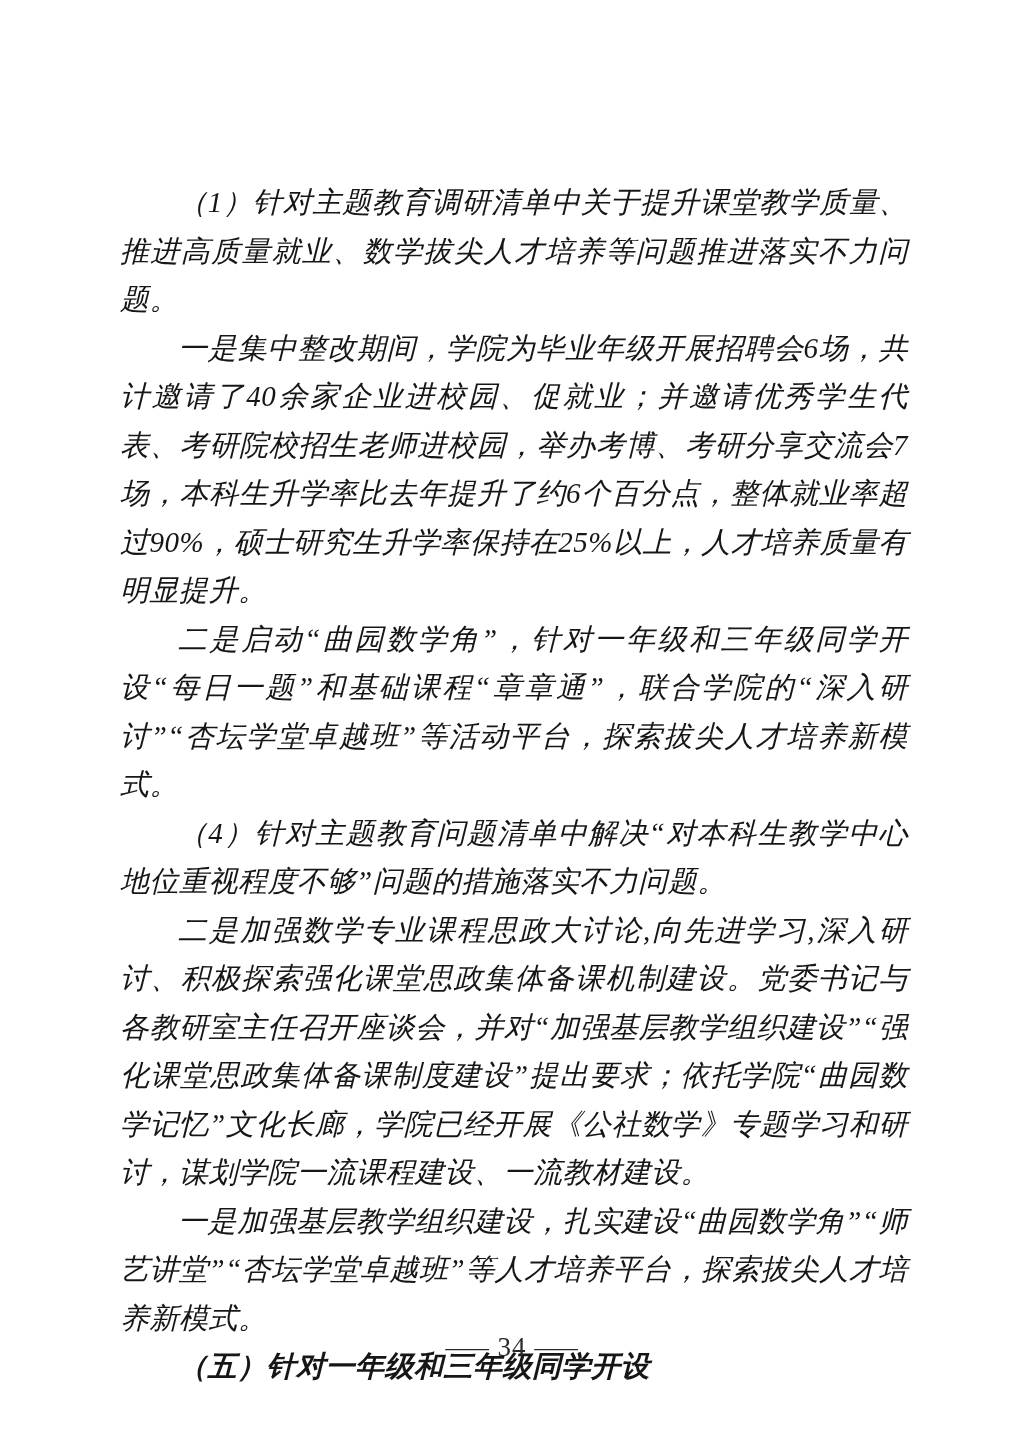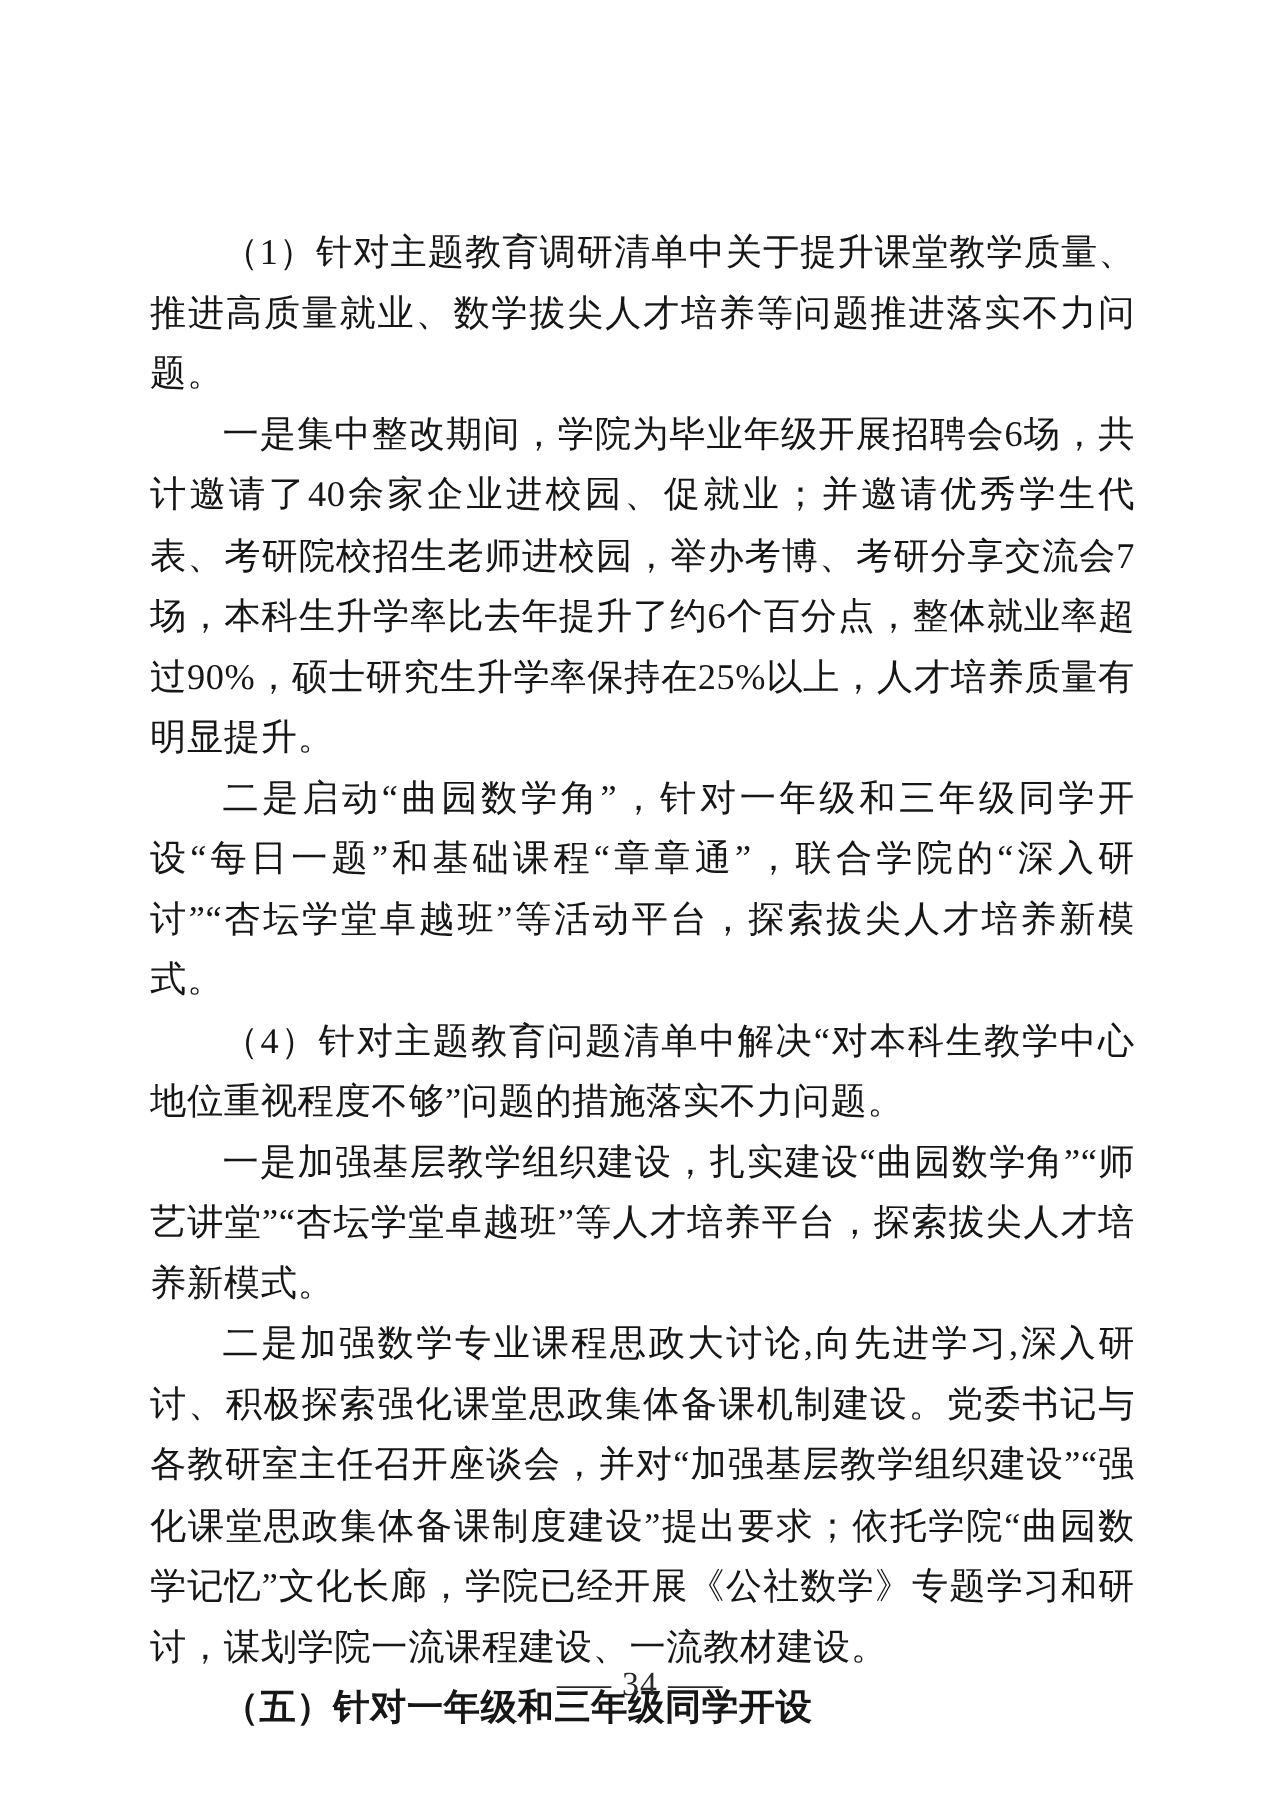--- a/index.html
+++ b/index.html
@@ -25,20 +25,21 @@
   .content {
     position: absolute;
     top: 178px;
     left: 120px;
     width: 788px;
     font-size: 29px;
     line-height: 48.5px;
     text-align: justify;
     text-justify: inter-ideograph;
     letter-spacing: 0.5px;
+    font-style: italic;
   }
 
   .content p {
     text-indent: 2em;
     margin: 0;
   }
 
   .para-heading {
     font-weight: bold;
     
@@ -68,22 +69,22 @@
 </head>
 <body>
 
 <div class="page">
 
   <div class="content">
     <p>（1）针对主题教育调研清单中关于提升课堂教学质量、推进高质量就业、数学拔尖人才培养等问题推进落实不力问题。</p>
     <p>一是集中整改期间，学院为毕业年级开展招聘会6场，共计邀请了40余家企业进校园、促就业；并邀请优秀学生代表、考研院校招生老师进校园，举办考博、考研分享交流会7场，本科生升学率比去年提升了约6个百分点，整体就业率超过90%，硕士研究生升学率保持在25%以上，人才培养质量有明显提升。</p>
     <p>二是启动“曲园数学角”，针对一年级和三年级同学开设“每日一题”和基础课程“章章通”，联合学院的“深入研讨”“杏坛学堂卓越班”等活动平台，探索拔尖人才培养新模式。</p>
     <p>（4）针对主题教育问题清单中解决“对本科生教学中心地位重视程度不够”问题的措施落实不力问题。</p>
+    <p>二是加强数学专业课程思政大讨论,向先进学习,深入研讨、积极探索强化课堂思政集体备课机制建设。党委书记与各教研室主任召开座谈会，并对“加强基层教学组织建设”“强化课堂思政集体备课制度建设”提出要求；依托学院“曲园数学记忆”文化长廊，学院已经开展《公社数学》专题学习和研讨，谋划学院一流课程建设、一流教材建设。</p>
     <p>一是加强基层教学组织建设，扎实建设“曲园数学角”“师艺讲堂”“杏坛学堂卓越班”等人才培养平台，探索拔尖人才培养新模式。</p>
-    <p>二是加强数学专业课程思政大讨论,向先进学习,深入研讨、积极探索强化课堂思政集体备课机制建设。党委书记与各教研室主任召开座谈会，并对“加强基层教学组织建设”“强化课堂思政集体备课制度建设”提出要求；依托学院“曲园数学记忆”文化长廊，学院已经开展《公社数学》专题学习和研讨，谋划学院一流课程建设、一流教材建设。</p>
     <p class="para-heading">（五）针对一年级和三年级同学开设</p>
   </div>
 
   <div class="footer">
     <span class="dash">—</span><span class="page-num">34</span><span class="dash">—</span>
   </div>
 
 </div>
 
 </body></html>

